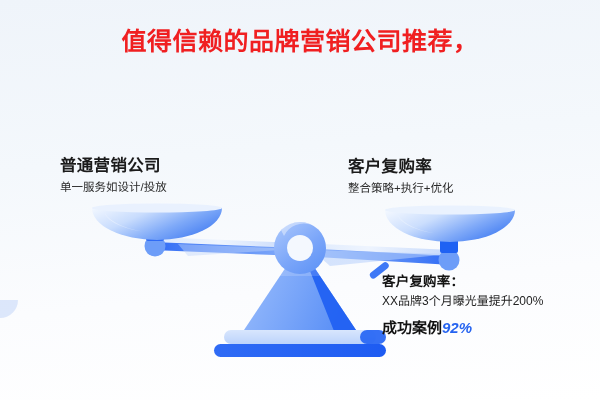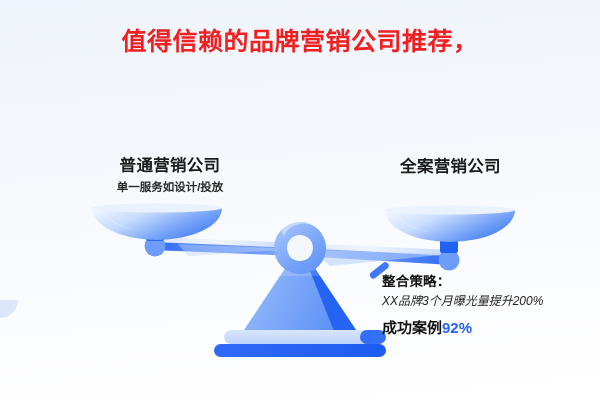--- a/index.html
+++ b/index.html
@@ -35,35 +35,35 @@
     letter-spacing: 0.5px;
   }
   .headline .line {
     display: block;
     white-space: nowrap;
   }
 
   
   .pan-label {
     position: absolute;
-    text-align: center;
+    text-align: left;
   }
   .pan-label .title {
     display: block;
     font-size: 16.5px;
     font-weight: bold;
     color: #1b1b1b;
     line-height: 21px;
     letter-spacing: 0.3px;
     white-space: nowrap;
   }
   .pan-label .sub {
     display: block;
     font-size: 11.5px;
-    font-weight: bold;
+    font-weight: normal;
     color: #2a2a2a;
     line-height: 17px;
     margin-top: 3px;
     white-space: nowrap;
   }
   #label-left  { left: 60px;  top: 155px; width: 220px; }
   #label-right { left: 348px; top: 156px; width: 205px; }
 
   
   #scale {
@@ -92,33 +92,33 @@
     white-space: nowrap;
   }
   #callout .c-body {
     display: block;
     font-size: 12px;
     font-weight: normal;
     color: #232323;
     line-height: 18px;
     margin-top: 1px;
     white-space: nowrap;
-    font-style: italic;
   }
   #callout .c-stat {
     display: block;
     font-size: 15px;
     font-weight: bold;
     color: #121212;
     line-height: 22px;
     margin-top: 7px;
     white-space: nowrap;
   }
   #callout .c-stat .num {
     color: #2563f0;
+    font-style: italic;
   }
 </style>
 </head>
 <body>
 
 <div id="poster">
 
   <div class="headline">
     <span class="line">值得信赖的品牌营销公司推荐，</span>
   </div>
@@ -232,22 +232,23 @@
 
     <path d="M0 300 L18 300 A18 18 0 0 1 0 318 Z" fill="#c3d6f7" opacity="0.55"></path>
   </svg>
 
   <div class="pan-label" id="label-left">
     <span class="title">普通营销公司</span>
     <span class="sub">单一服务如设计/投放</span>
   </div>
 
   <div class="pan-label" id="label-right">
-    <span class="title">全案营销公司</span>
+    <span class="title">客户复购率</span>
+    <span class="sub">整合策略+执行+优化</span>
   </div>
 
   <div id="callout">
-    <span class="c-title">整合策略：</span>
+    <span class="c-title">客户复购率：</span>
     <span class="c-body">XX品牌3个月曝光量提升200%</span>
     <span class="c-stat"><span>成功案例</span><span class="num">92%</span></span>
   </div>
 
 </div>
 
 </body></html>

